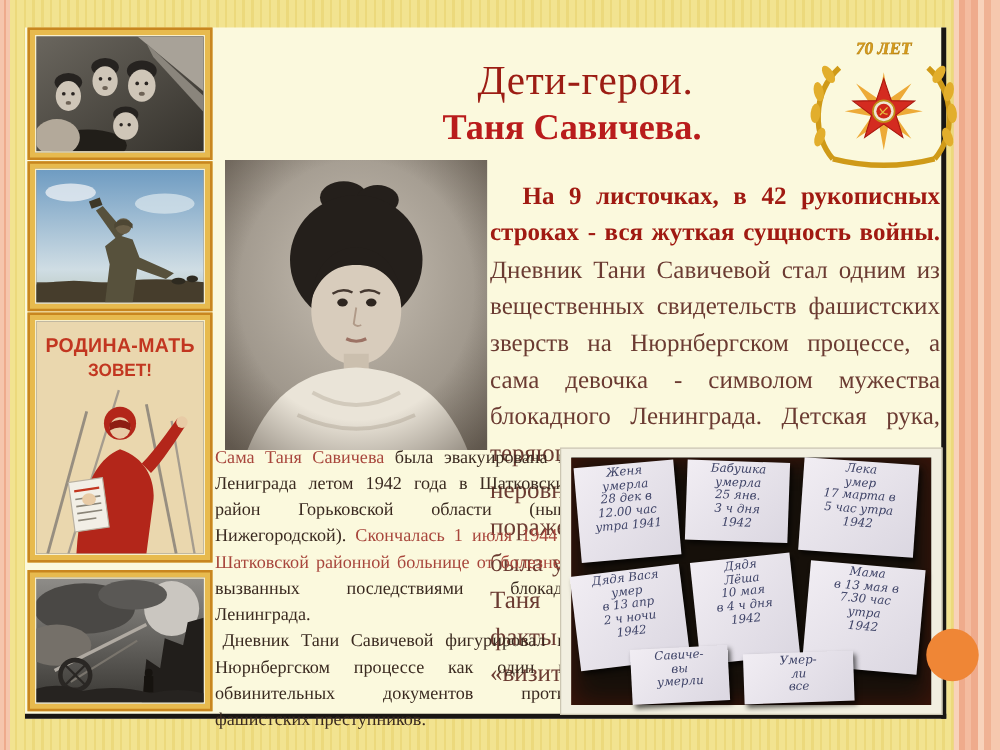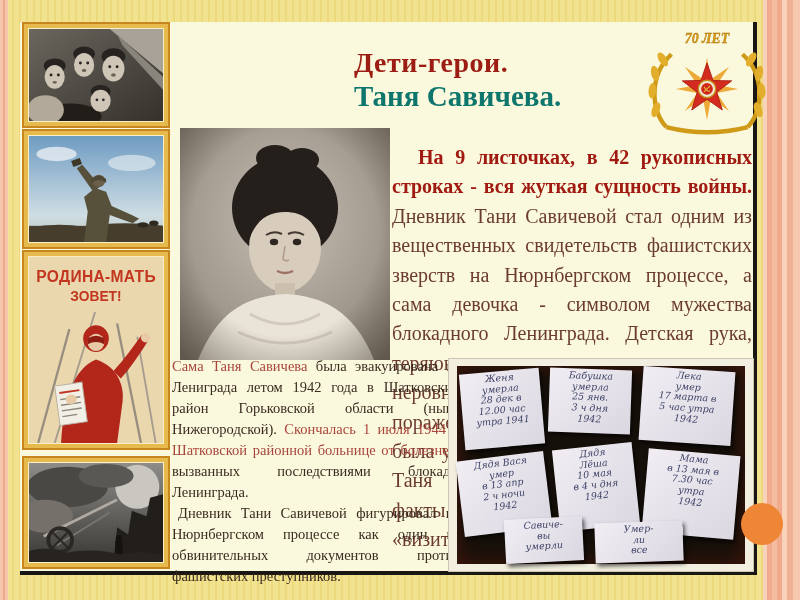--- a/index.html
+++ b/index.html
@@ -23,22 +23,22 @@
   .frame-inner svg{display:block;width:100%;height:100%;}
   .pf1{top:0;height:106px;}
   .pf2{top:107px;height:120px;}
   .pf3{top:228px;height:200px;}
   .pf4{top:434px;height:113px;}
   
   .portrait{position:absolute;left:160px;top:106px;width:210px;height:232px;overflow:hidden;}
   .portrait svg{display:block;width:100%;height:100%;}
   
   .title-block{position:absolute;left:334px;top:26px;width:330px;line-height:1.08;}
-  .title1{font-size:28px;font-weight:bold;color:#9c1d14;letter-spacing:.5px;}
-  .title2{font-size:29px;font-weight:bold;color:#0f766e;margin-top:3px;}
+  .title1{font-size:33px;font-weight:normal;color:#9c1d14;letter-spacing:.5px;margin-left:28px;}
+  .title2{font-size:29px;font-weight:bold;color:#b91c1c;margin-top:3px;}
   
   .emblem{position:absolute;left:622px;top:0;width:130px;height:120px;}
   .emblem svg{display:block;width:100%;height:100%;}
   
   .intro{position:absolute;left:372px;top:121px;width:360px;margin:0;
     font-size:20px;line-height:1.47;text-align:justify;text-indent:26px;color:#6b3b32;}
   .intro .lead{font-weight:bold;color:#a01a12;}
   
   .bio{position:absolute;left:152px;top:334px;width:288px;
     font-size:14.5px;line-height:1.45;text-align:justify;color:#3a2a20;}

